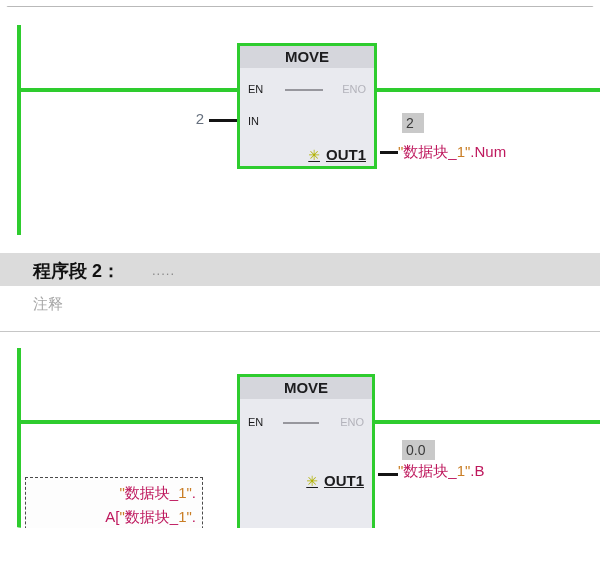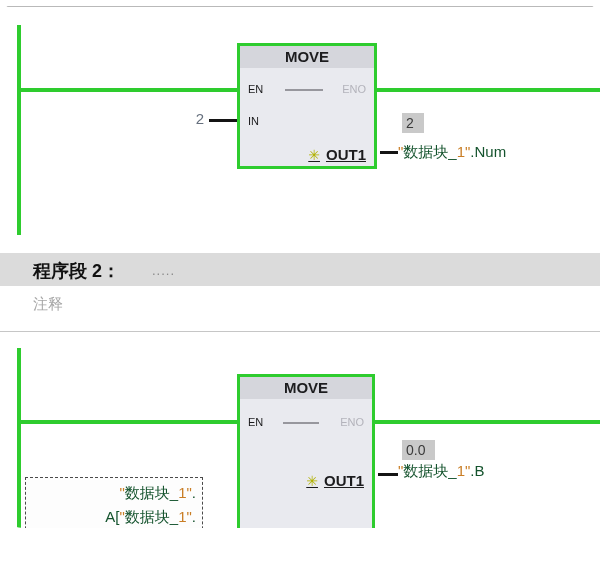--- a/index.html
+++ b/index.html
@@ -25,21 +25,21 @@
   .en-dash{position:absolute;height:2px;background:#97979d;}
   .out-row{position:absolute;font-size:15px;font-weight:bold;color:#1c1c1e;line-height:22px;white-space:nowrap;text-decoration:underline;}
   .star{color:#b1b100;font-weight:bold;font-size:14px;margin-right:6px;}
 
   .const-val{position:absolute;font-size:15px;color:#66707e;line-height:18px;text-align:right;}
   .monitor{
     position:absolute;background:#c9c9c9;color:#3a3a3a;font-size:14px;line-height:18px;
     padding:1px 10px 1px 4px;
   }
   .operand{position:absolute;font-size:15px;line-height:19px;white-space:nowrap;}
-  .c-d{color:#14532d;}
+  .c-d{color:#be185d;}
   .c-a{color:#c97e26;}
 
   .net-header{
     position:absolute;left:0;width:600px;top:253px;height:33px;background:#dbdbdb;
   }
   .net-header-label{
     position:absolute;left:33px;top:6px;font-size:18px;font-weight:bold;color:#111;text-align:center;
   }
   .net-header-dots{
     position:absolute;left:152px;top:10px;font-size:13px;color:#8a8a8a;letter-spacing:1px;

